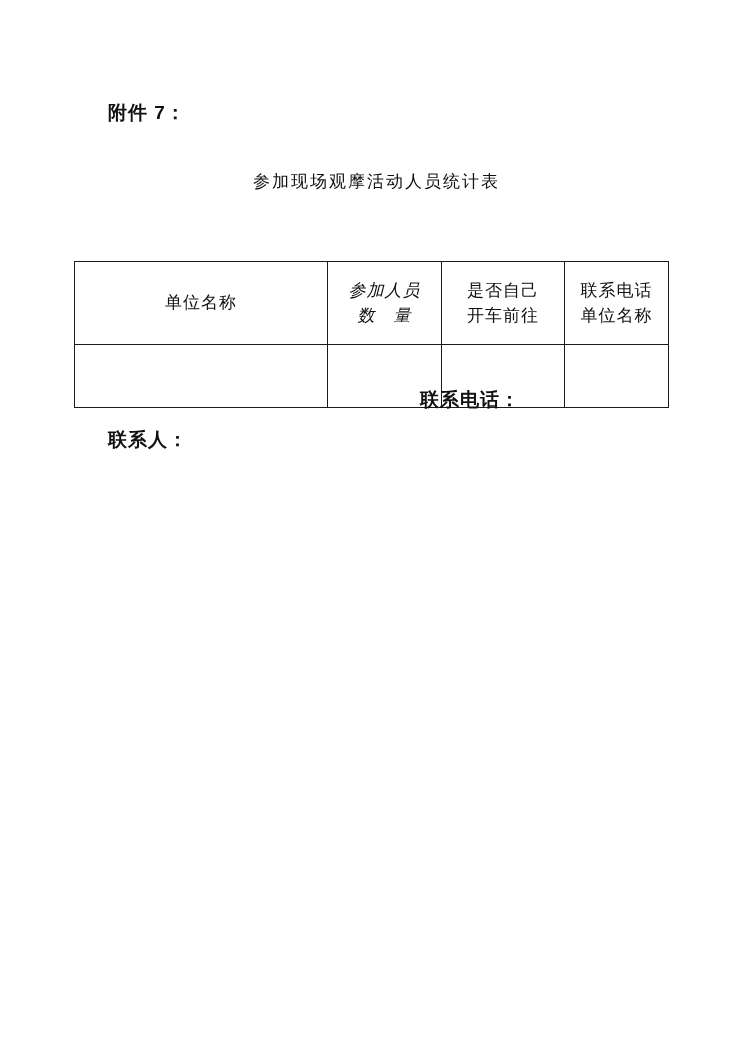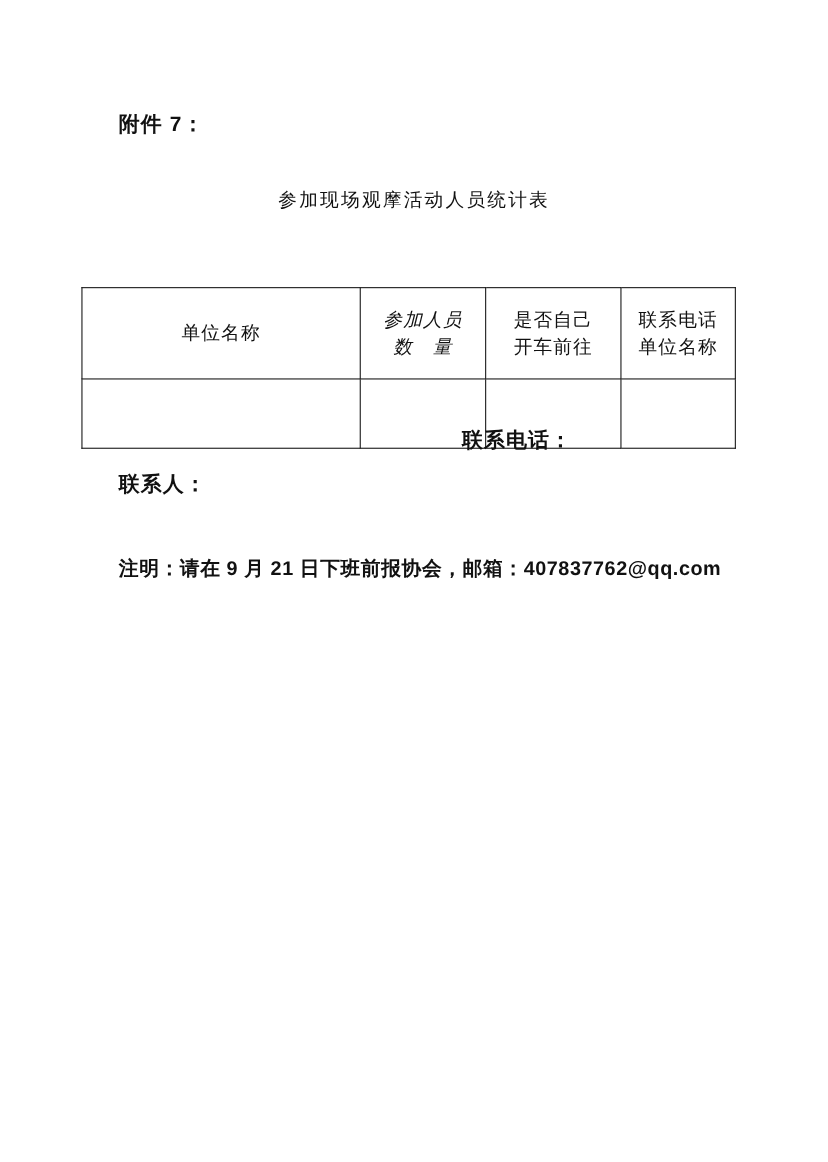--- a/index.html
+++ b/index.html
@@ -146,15 +146,14 @@
         <td class="col-d"></td>
       </tr>
     </tbody>
   </table>
 
   <div class="contact-row">
     <span class="contact-person">联系人：</span>
     <span class="contact-phone">联系电话：</span>
   </div>
 
-  <div class="note">注明：请在 9 月 21 日下班前报协会，邮箱：407837762@qq.com</div>
 
 </div>
 
 </body></html>

